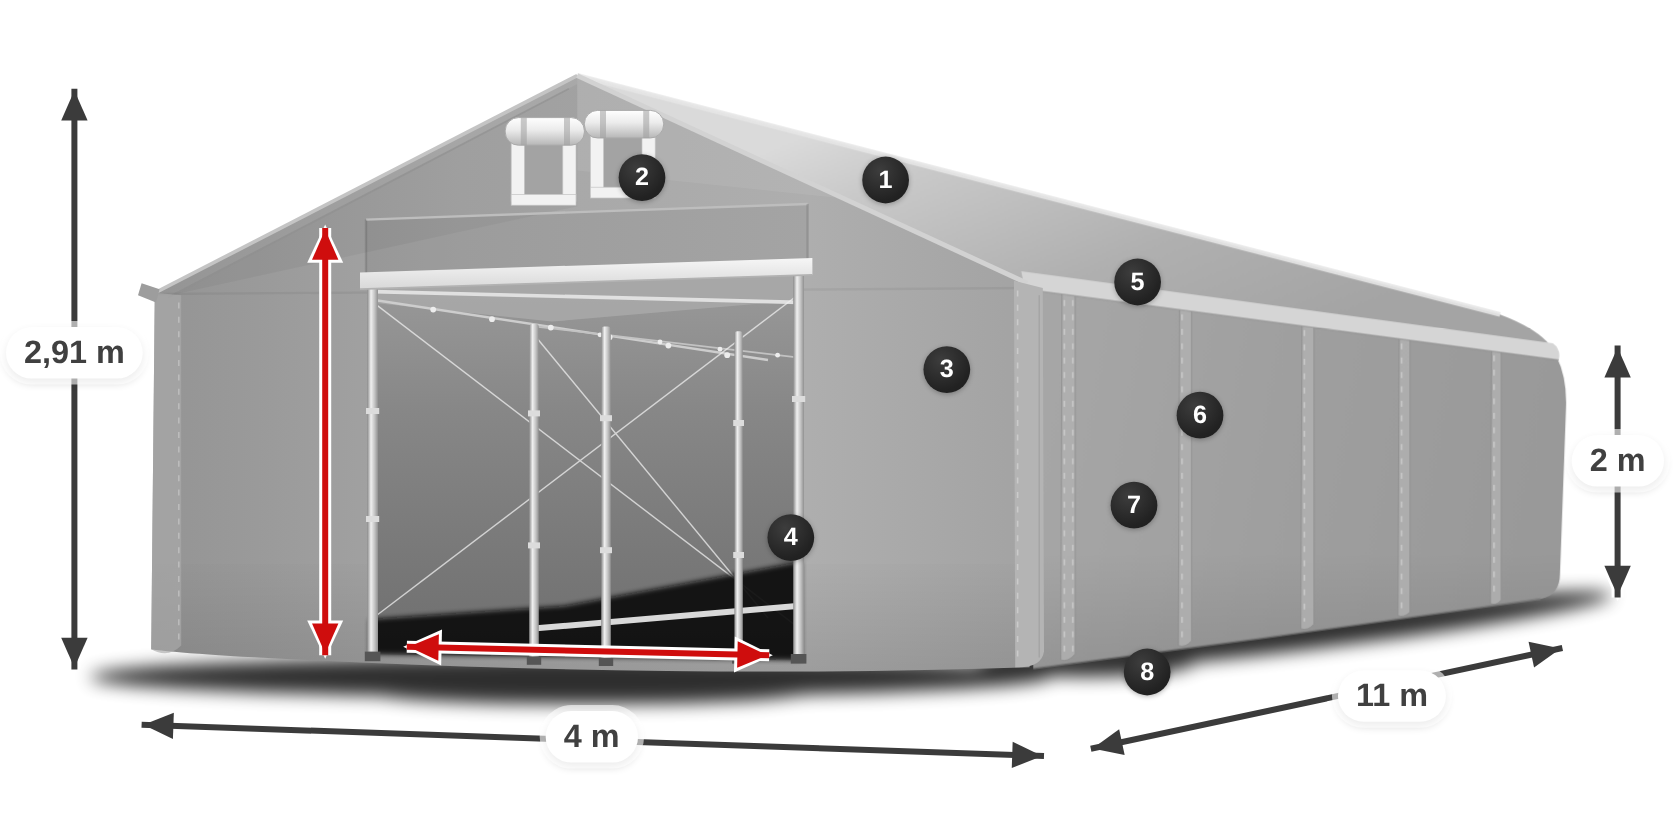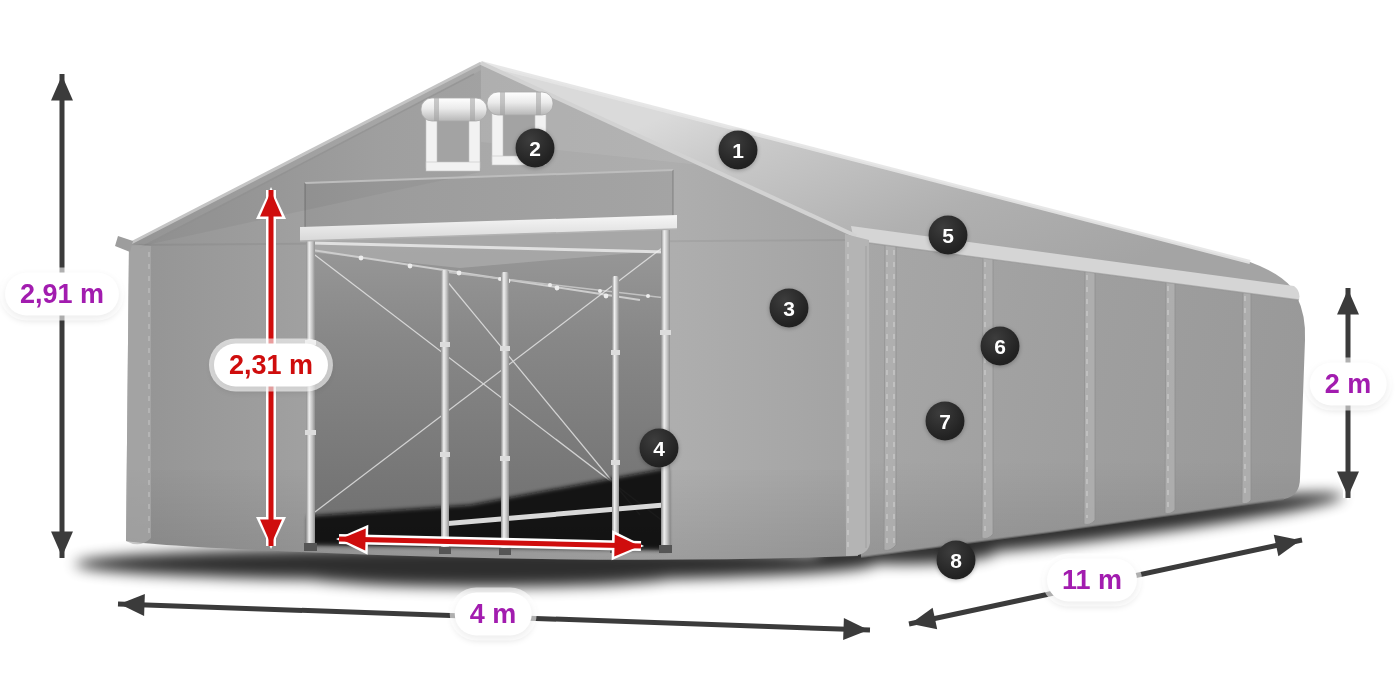--- a/index.html
+++ b/index.html
@@ -1,19 +1,19 @@
 <!DOCTYPE html>
 <html><head>
 <meta charset="utf-8">
 <style>
   html,body{margin:0;padding:0;background:#fff;}
   .stage{position:relative;width:1400px;height:700px;overflow:hidden;background:#fff;
          font-family:"Liberation Sans",sans-serif;}
   .stage svg{position:absolute;left:0;top:0;}
-  .pill{position:absolute;transform:translate(-50%,-50%);background:#ffffff;color:#a21caf;
+  .pill{position:absolute;transform:translate(-50%,-50%);background:#ffffff;color:#404040;
         font-family:"Liberation Sans",sans-serif;font-weight:bold;font-size:27px;line-height:1;
         padding:8px 15px;border-radius:26px;white-space:nowrap;
         box-shadow:0 0 0 5px rgba(255,255,255,.60),0 3px 8px rgba(0,0,0,.20);z-index:4;}
   .pill.red{color:#cf0d0d;}
   .badge{position:absolute;transform:translate(-50%,-50%);width:39px;height:39px;border-radius:50%;
          background:radial-gradient(circle at 38% 30%, #3d3d3d 0%, #222222 68%, #1d1d1d 100%);
          color:#ffffff;font-family:"Liberation Sans",sans-serif;font-weight:bold;font-size:21px;
          line-height:39px;text-align:center;z-index:5;cursor:pointer;
          box-shadow:0 1px 4px rgba(0,0,0,.28);}
 </style>
@@ -245,23 +245,22 @@
       <line x1="909" y1="624" x2="1302" y2="540" stroke="#3b3b3b" stroke-width="5" marker-start="url(#headD)" marker-end="url(#headD)"></line>
     </g>
     <g>
       <line x1="1348" y1="288" x2="1348" y2="498" stroke="#fff" stroke-width="10" marker-start="url(#headW)" marker-end="url(#headW)"></line>
       <line x1="1348" y1="288" x2="1348" y2="498" stroke="#3b3b3b" stroke-width="5" marker-start="url(#headD)" marker-end="url(#headD)"></line>
     </g>
   </g>
 </svg>
 
 <div class="pill" style="left:62px;top:294px;">2,91 m</div>
-<div class="pill red" style="left:271px;top:365px;">2,31 m</div>
 <div class="pill" style="left:493px;top:614px;">4 m</div>
-<div class="pill" style="left:1092px;top:580px;">11 m</div>
+<div class="pill" style="left:1160px;top:580px;">11 m</div>
 <div class="pill" style="left:1348px;top:384px;">2 m</div>
 
 <div class="badge" style="left:738px;top:150px;">1</div>
 <div class="badge" style="left:535px;top:148px;">2</div>
 <div class="badge" style="left:789px;top:308px;">3</div>
 <div class="badge" style="left:659px;top:448px;">4</div>
 <div class="badge" style="left:948px;top:235px;">5</div>
 <div class="badge" style="left:1000px;top:346px;">6</div>
 <div class="badge" style="left:945px;top:421px;">7</div>
 <div class="badge" style="left:956px;top:560px;">8</div>

